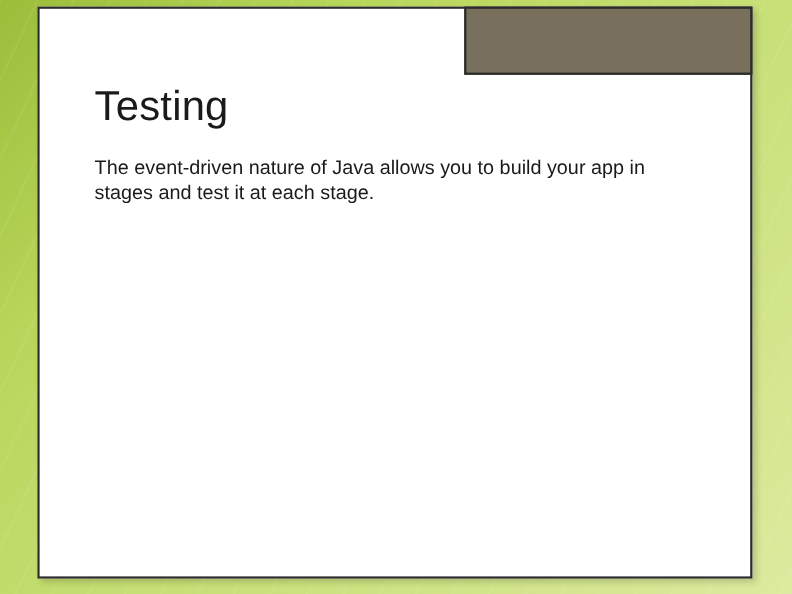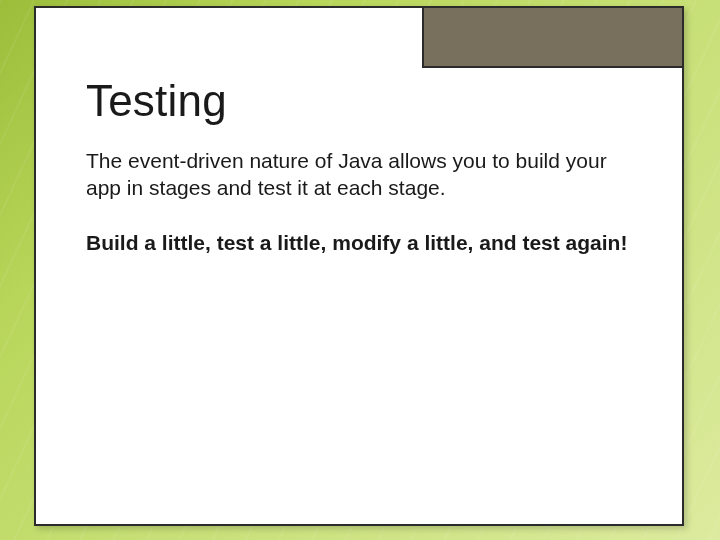--- a/index.html
+++ b/index.html
@@ -40,40 +40,39 @@
     background: #786f5c;
     border: 2px solid #2b2b2b;
   }
   .content {
     position: absolute;
     left: 50px;
     top: 68px;
     right: 40px;
   }
   .title {
-    font-size: 44px;
+    font-size: 38px;
     font-weight: 400;
     color: #1a1a1a;
     margin-bottom: 22px;
     letter-spacing: 0.2px;
   }
   .para {
-    font-size: 21px;
+    font-size: 18px;
     line-height: 1.28;
     color: #1a1a1a;
     margin-bottom: 28px;
     font-weight: 400;
   }
   .para.bold {
     font-weight: 700;
   }
 </style>
 </head>
 <body>
 
 <div class="card">
   <div class="accent-box"></div>
   <div class="content">
     <h1 class="title">Testing</h1>
     <p class="para">The event-driven nature of Java allows you to build your app in stages and test it at each stage.</p>
-    <p class="para bold">Build a little, test a little, modify a little, and test again!</p>
   </div>
 </div>
 
 </body></html>

